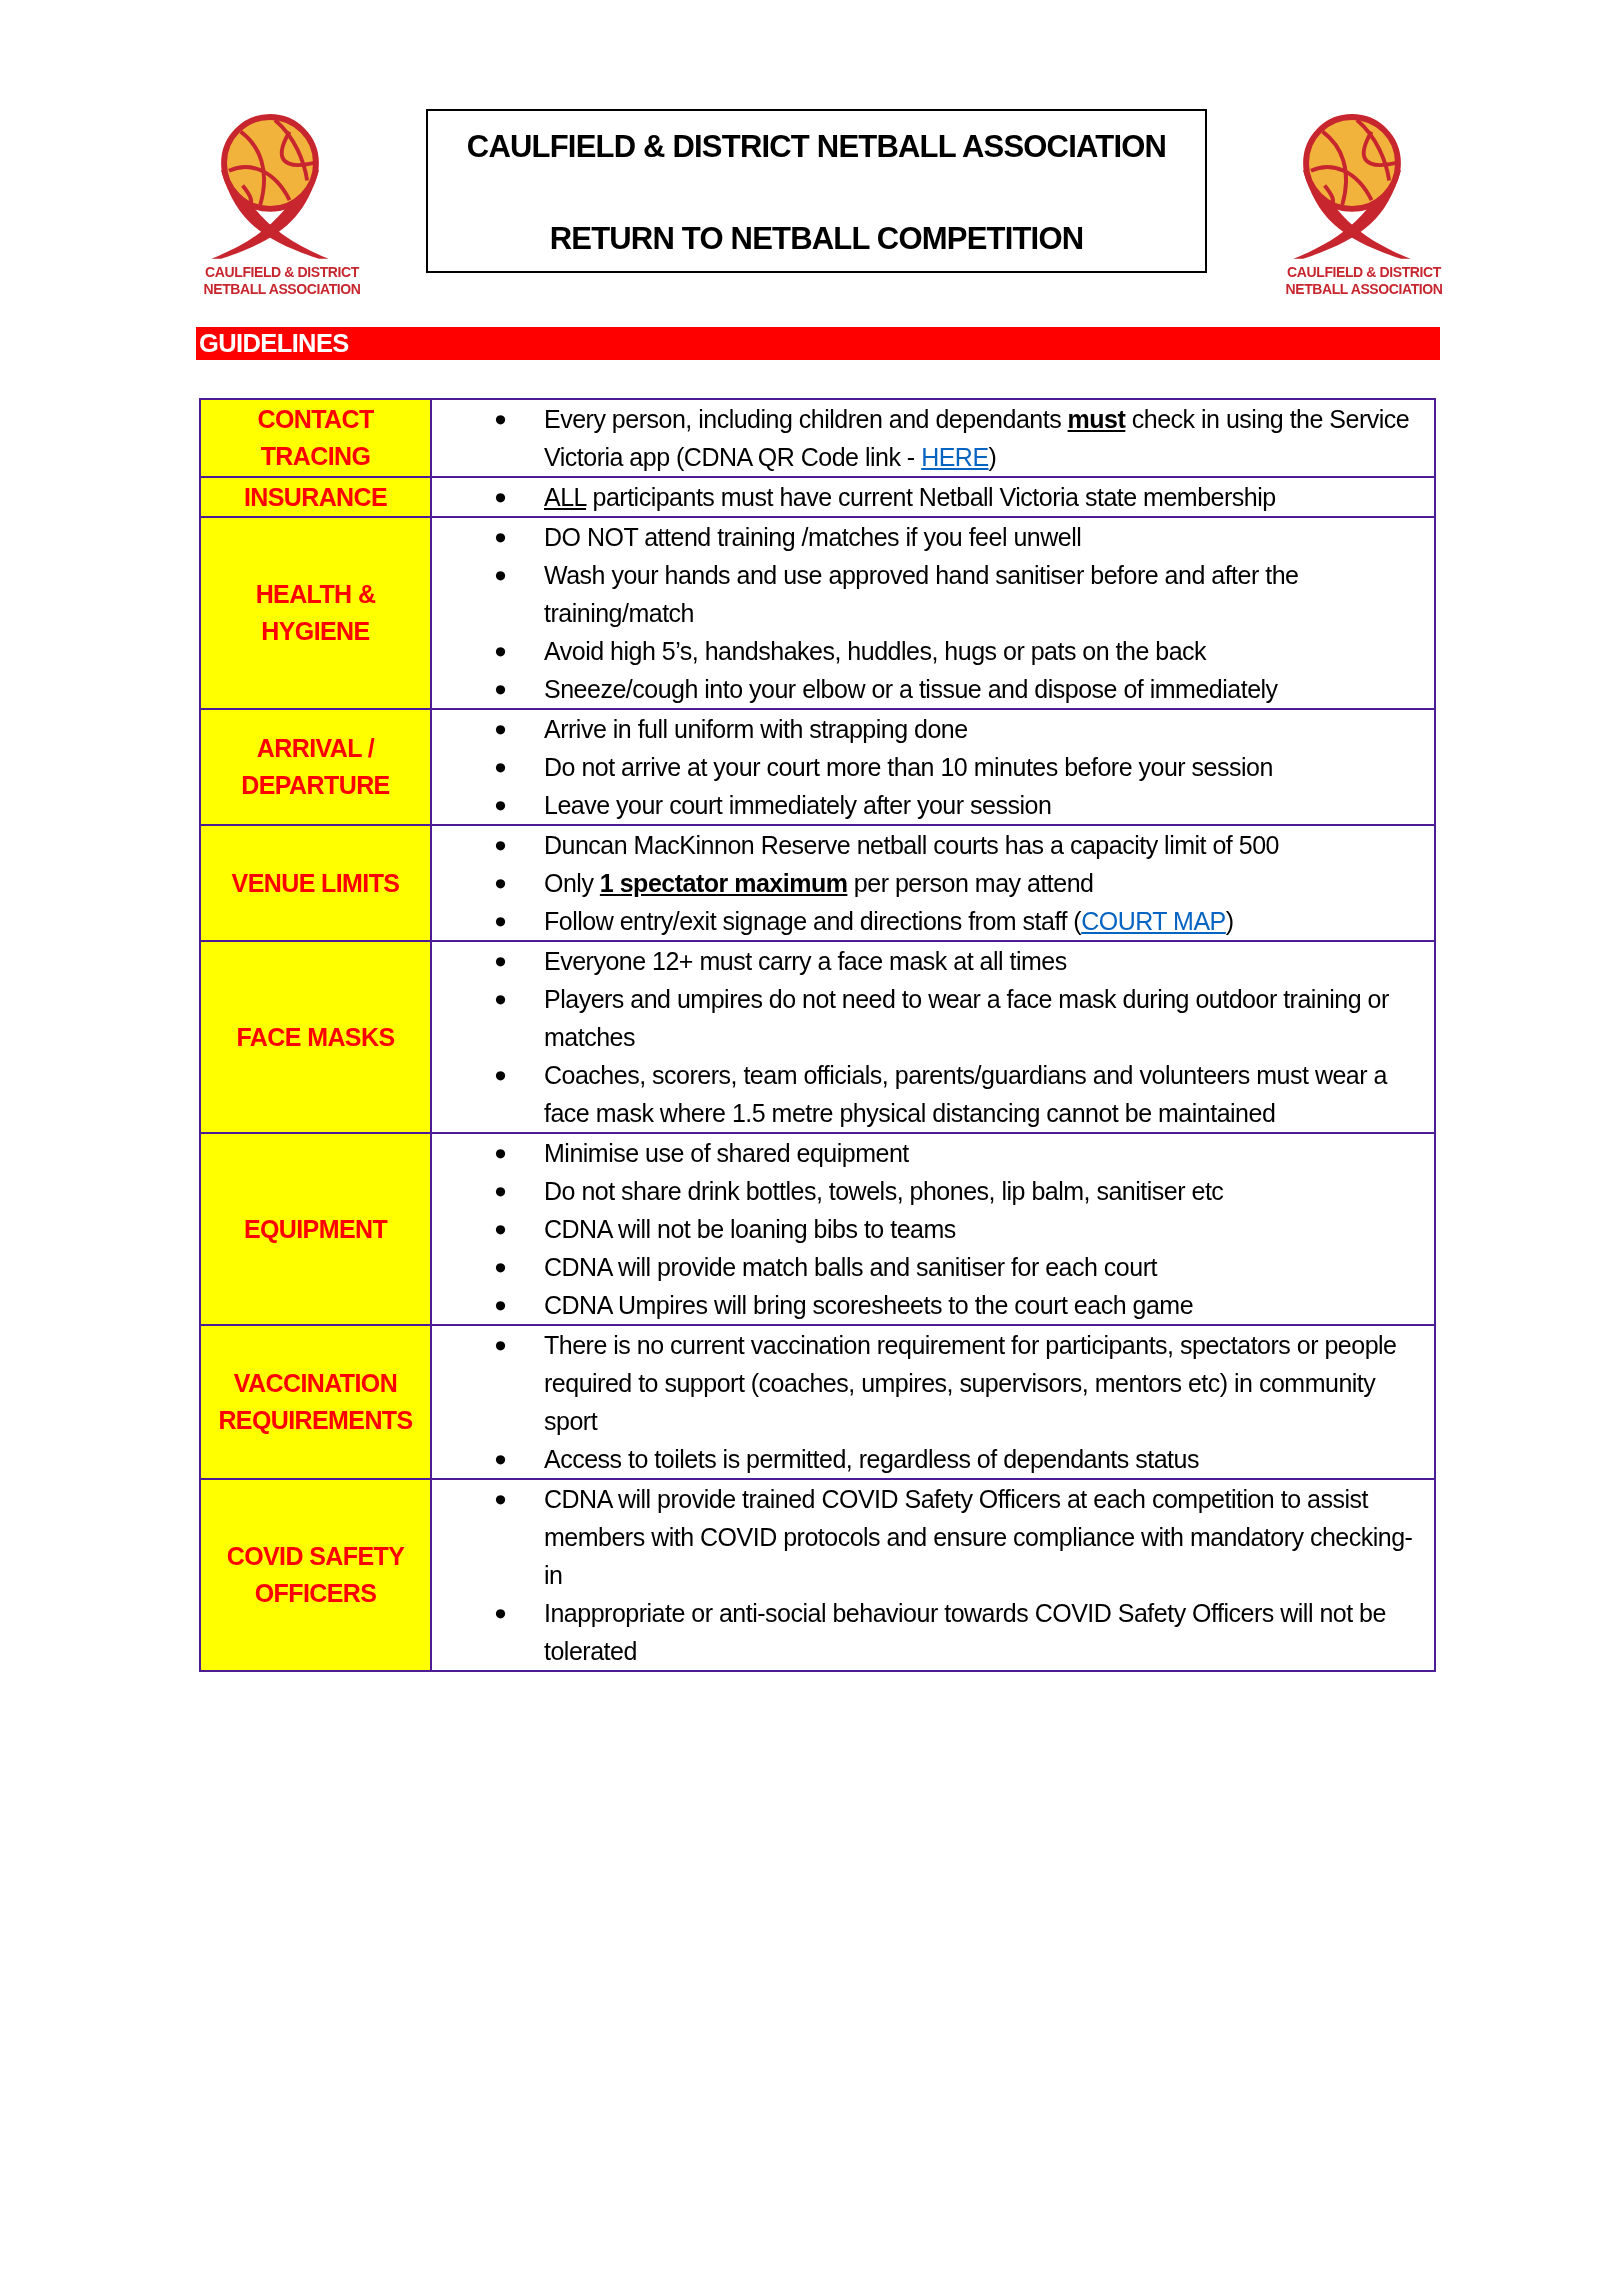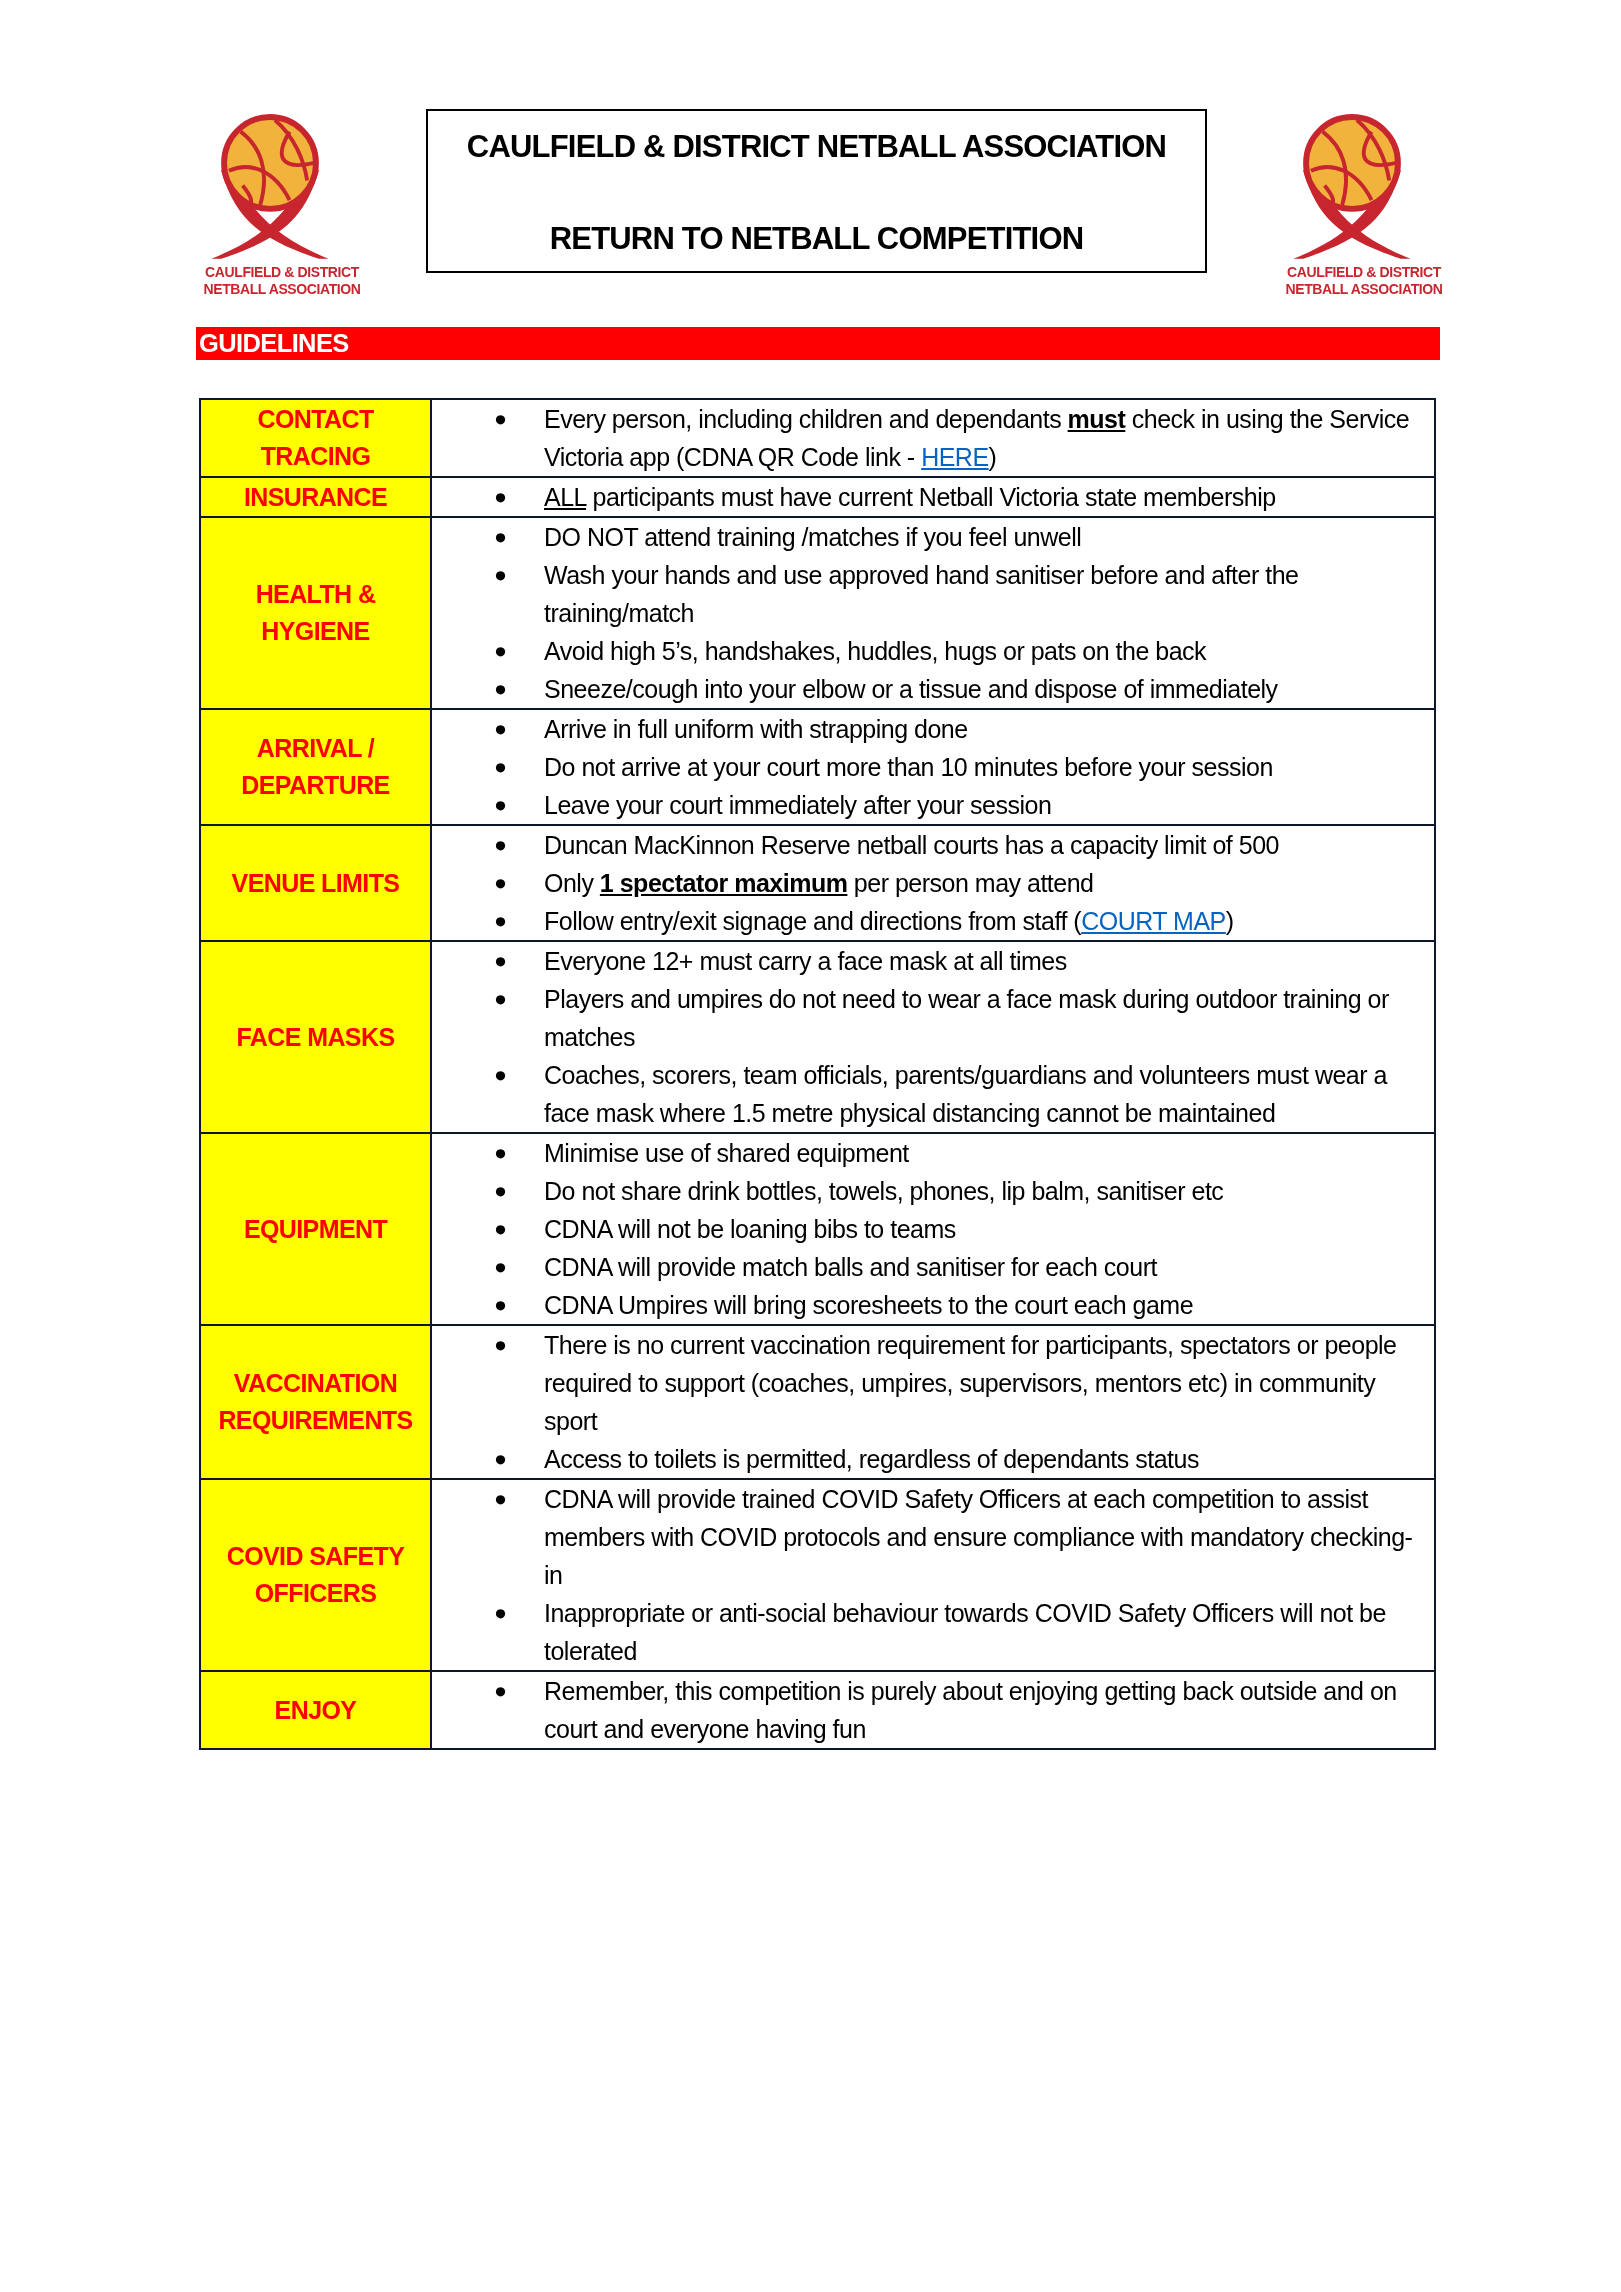--- a/index.html
+++ b/index.html
@@ -16,21 +16,21 @@
                border:2.9px solid #000; box-sizing:content-box; text-align:center; }
   .title-line { position:absolute; left:0; width:100%; font-weight:bold; font-size:31px;
                 letter-spacing:-0.8px; }
   .title-line.l1 { top:17.6px; }
   .title-line.l2 { top:110px; }
   .guidelines-bar { position:absolute; left:196px; top:327px; width:1244px; height:33px;
                     background:#ff0000; }
   .guidelines-bar span { position:absolute; left:2.9px; top:2px; color:#ffffff; font-weight:bold;
                          font-size:25.5px; letter-spacing:-0.6px; }
   table.guide { position:absolute; left:199px; top:398px; width:1237px; border-collapse:collapse; }
-  table.guide td { border:2px solid #0f172a; padding:0; vertical-align:middle; }
+  table.guide td { border:2px solid #4c1d95; padding:0; vertical-align:middle; }
   td.cat { width:229px; background:#ffff00; text-align:center; color:#ff0000;
            font-weight:bold; font-size:25px; line-height:37px; letter-spacing:-0.6px; }
   td.cat span { display:block; }
   td.items { padding:1px 0 1px 0; }
   ul.bullets { list-style:none; margin:0; padding:0; }
   ul.bullets li { position:relative; padding-left:112px; padding-right:9.8px;
                   font-size:25px; line-height:38px; letter-spacing:-0.5px; }
   ul.bullets li .dot { position:absolute; left:62px; top:0; font-size:21.6px; }
   .u { text-decoration:underline; }
   .bu { font-weight:bold; text-decoration:underline; }
@@ -183,25 +183,15 @@
           <span>COVID SAFETY</span>
           <span>OFFICERS</span>
         </td>
         <td class="items">
           <ul class="bullets">
             <li><span class="dot">●</span><span>CDNA will provide trained COVID Safety Officers at each competition to assist members with COVID protocols and ensure compliance with mandatory checking-in</span></li>
             <li><span class="dot">●</span><span>Inappropriate or anti-social behaviour towards COVID Safety Officers will not be tolerated</span></li>
           </ul>
         </td>
       </tr>
-      <tr>
-        <td class="cat">
-          <span>ENJOY</span>
-        </td>
-        <td class="items">
-          <ul class="bullets">
-            <li><span class="dot">●</span><span>Remember, this competition is purely about enjoying getting back outside and on court and everyone having fun</span></li>
-          </ul>
-        </td>
-      </tr>
     </tbody>
 </table>
 
 
 </body></html>

